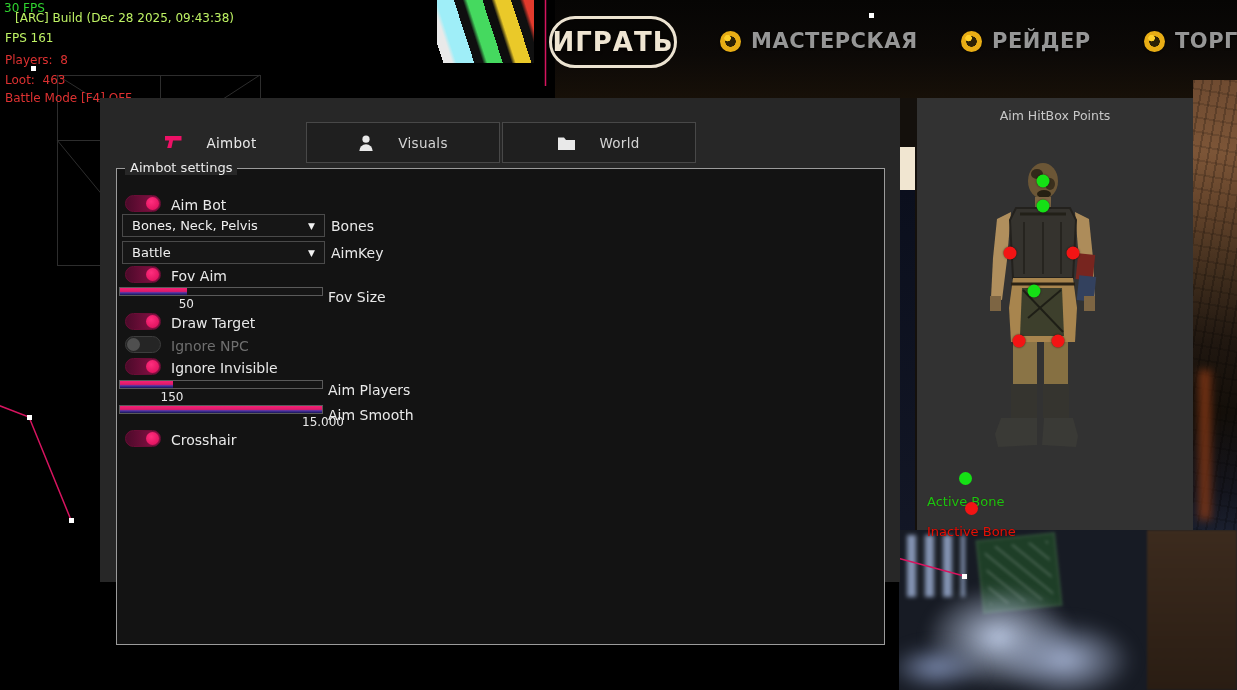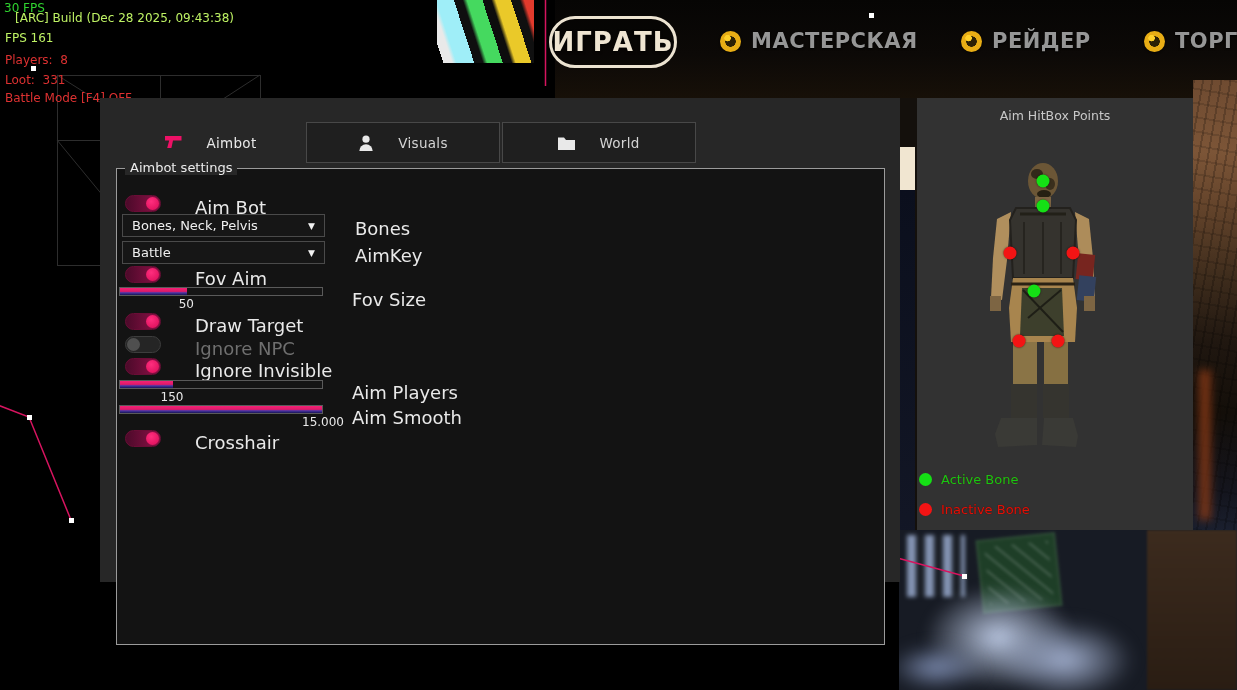--- a/index.html
+++ b/index.html
@@ -69,21 +69,21 @@
     background:#272727;z-index:3;}
   .tab{position:absolute;top:24px;height:41px;display:flex;align-items:center;
     justify-content:center;gap:24px;cursor:default;}
   .tab.boxed{background:#1f1f1f;border:1px solid #484848;box-sizing:border-box;}
   .tab .tlabel{font-size:13.5px;color:#d4d4d4;letter-spacing:.3px;}
   .tab.active .tlabel{color:#e9e9e9;}
   .group{position:absolute;left:16px;top:70px;width:767px;height:475px;
     border:1px solid #9b9b9b;background:#131313;box-sizing:content-box;}
   .glegend{position:absolute;left:8px;top:-9px;background:#272727;padding:0 5px;
     font-size:13px;color:#ececec;white-space:nowrap;}
-  .lbl{position:absolute;font-size:18px;color:#e9e9e9;white-space:nowrap;margin-left:24px;}
+  .lbl{position:absolute;font-size:14px;color:#e9e9e9;white-space:nowrap;}
   .lbl.dis{color:#6f6f6f;}
   .toggle{position:absolute;width:36px;height:17px;border-radius:9px;background:#252525;
     border:1px solid #3d3d3d;box-sizing:border-box;}
   .toggle .knob{position:absolute;top:1px;left:1px;width:13px;height:13px;border-radius:50%;
     background:#4f4f4f;}
   .toggle.on{background:linear-gradient(90deg,#4c0a2a,#8e1147);border-color:#6a0d36;}
   .toggle.on .knob{left:auto;right:1px;
     background:radial-gradient(circle at 40% 35%,#ff2e7e,#d80b56);}
   .dd{position:absolute;width:203px;height:23px;background:#161616;border:1px solid #4a4a4a;
     box-sizing:border-box;display:flex;align-items:center;padding:0 9px;
@@ -99,21 +99,21 @@
   
   .panel-hitbox{position:absolute;left:917px;top:98px;width:276px;height:432px;
     background:#323232;z-index:3;}
   .hb-title{position:absolute;left:0;right:0;top:10px;text-align:center;
     font-size:12.5px;color:#c8c8c8;}
   .model{position:absolute;left:63px;top:58px;}
   .bdot{position:absolute;width:13px;height:13px;border-radius:50%;
     transform:translate(-50%,-50%);box-shadow:0 0 2px rgba(0,0,0,.6);}
   .bdot.active{background:var(--active,#15e015);}
   .bdot.inactive{background:var(--inactive,#f31414);}
-  .leg-row{position:absolute;left:2px;display:flex;align-items:center;gap:9px;}
+  .leg-row{position:absolute;left:10px;display:flex;align-items:center;gap:9px;flex-direction:column;}
   .leg-dot{width:13px;height:13px;border-radius:50%;}
   .leg-row.active .leg-dot{background:var(--active,#15e015);}
   .leg-row.inactive .leg-dot{background:var(--inactive,#f31414);}
   .leg-row.active .leg-label{color:#16c616;font-size:13px;text-shadow:0 0 1px #4a1a00;}
   .leg-row.inactive .leg-label{color:#e01208;font-size:13px;text-shadow:0 0 1px #400;}
 </style>
 </head>
 <body>
 
 <div class="scene scene-tr"></div>
@@ -161,21 +161,21 @@
     <rect x="31" y="66" width="5" height="5"></rect>
     <rect x="869" y="13" width="5" height="5"></rect>
   </g>
 </svg>
 
 <div class="hud">
   <div class="green" style="left:4px;top:1px;">30 FPS</div>
   <div style="left:15px;top:11px;">[ARC] Build (Dec 28 2025, 09:43:38)</div>
   <div style="left:5px;top:31px;">FPS 161</div>
   <div class="red" style="left:5px;top:53px;text-align:right;">Players:  8</div>
-  <div class="red" style="left:5px;top:73px;">Loot:  331</div>
+  <div class="red" style="left:5px;top:73px;">Loot:  463</div>
   <div class="red" style="left:5px;top:91px;">Battle Mode [F4] OFF</div>
 </div>
 
 <div class="play-btn">ИГРАТЬ</div>
 <div class="nav-item" style="left:720px;">
   <span class="coin"></span>
   <span class="nlabel">МАСТЕРСКАЯ</span>
 </div>
 <div class="nav-item" style="left:961px;">
   <span class="coin"></span>

